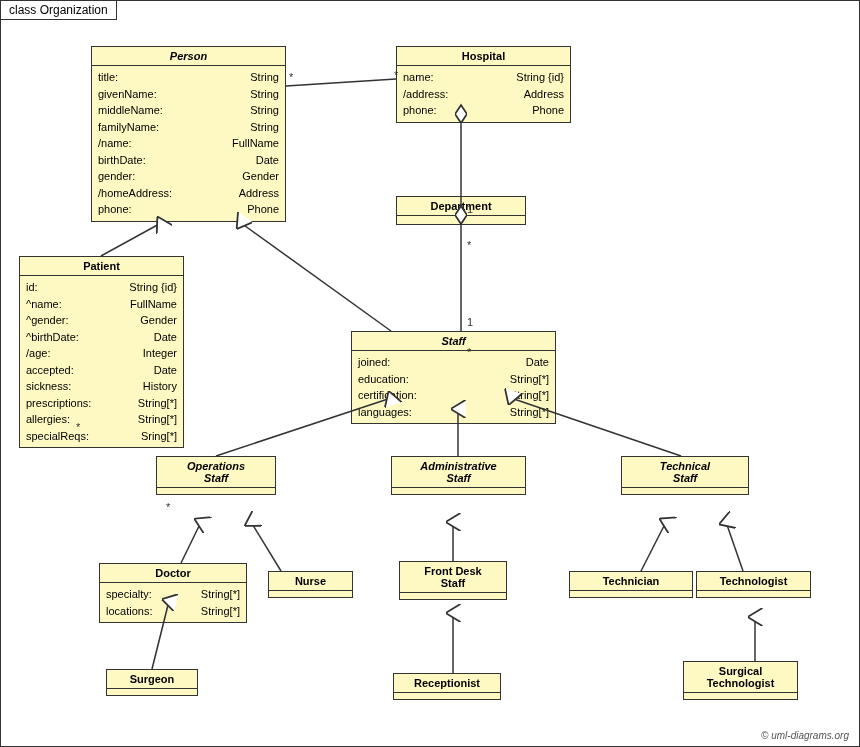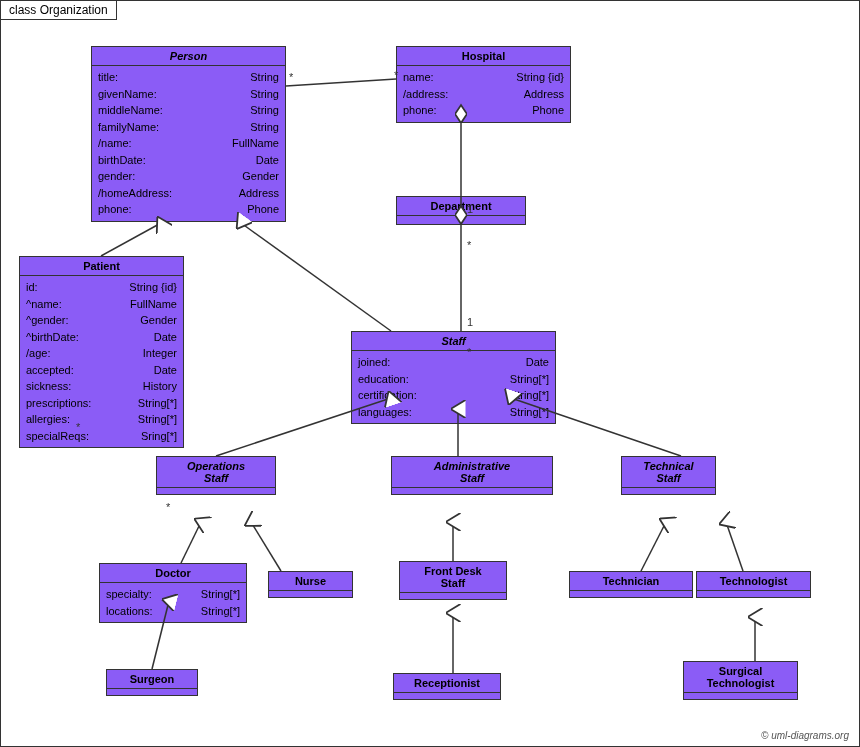--- a/index.html
+++ b/index.html
@@ -23,21 +23,21 @@
       top: 0; left: 0;
       border: 1.5px solid #333;
       border-top: none; border-left: none;
       padding: 2px 8px;
       font-size: 12px;
       background: #fff;
     }
     .uml-class {
       position: absolute;
       border: 1.5px solid #333;
-      background: #8b5cf6;
+      background: #fef9c3;
       text-align: left;
     }
     .uml-class-title {
       border-bottom: 1.5px solid #333;
       padding: 3px 6px;
       text-align: center;
       font-weight: bold;
     }
     .uml-class-title.italic {
       font-style: italic;
@@ -210,27 +210,27 @@
         </div>
     </div>
   </div>
 
   <div class="uml-class" style="left:155px;top:455px;width:120px;">
     <div class="uml-class-title italic" style="white-space:pre-line;">Operations
 Staff</div>
     <div class="uml-class-body" style="min-height:4px;"></div>
   </div>
 
-  <div class="uml-class" style="left:390px;top:455px;width:162px;">
+  <div class="uml-class" style="left:390px;top:455px;width:135px;">
     <div class="uml-class-title italic" style="white-space:pre-line;">Administrative
 Staff</div>
     <div class="uml-class-body" style="min-height:4px;"></div>
   </div>
 
-  <div class="uml-class" style="left:620px;top:455px;width:95px;">
+  <div class="uml-class" style="left:620px;top:455px;width:128px;">
     <div class="uml-class-title italic" style="white-space:pre-line;">Technical
 Staff</div>
     <div class="uml-class-body" style="min-height:4px;"></div>
   </div>
 
   <div class="uml-class" style="left:98px;top:562px;width:148px;">
     <div class="uml-class-title">Doctor</div>
     <div class="uml-class-body">
       <div class="attr-row">
           <span class="attr-name">specialty:</span>

